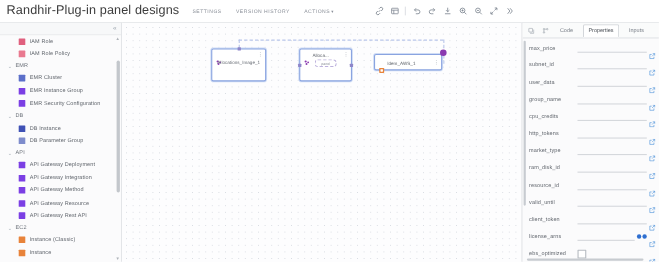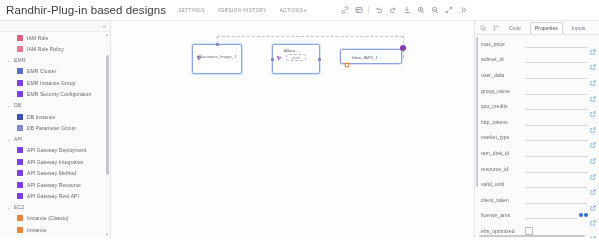--- a/index.html
+++ b/index.html
@@ -90,21 +90,21 @@
   .pp-vscroll{position:absolute;left:.5px;top:16px;width:2.5px;height:150px;background:#c7cbd0;border-radius:2px;}
   .pp-hscroll{position:absolute;left:4px;bottom:1px;width:106px;height:2.5px;background:#c7cbd0;border-radius:2px;}
   .pp-more{position:absolute;left:6px;bottom:4px;font-size:4px;color:#9aa0a7;}
 </style>
 </head>
 <body>
 
 <div class="app">
 
   <div class="header">
-    <div class="app-title">Randhir-Plug-in based designs</div>
+    <div class="app-title">Randhir-Plug-in panel designs</div>
     <div class="hdr-tabs">
       <div class="hdr-tab">SETTINGS</div>
       <div class="hdr-tab">VERSION HISTORY</div>
       <div class="hdr-tab">
         <span>ACTIONS</span><span class="caret">▾</span>
       </div>
     </div>
   </div>
 
   <div class="body">

